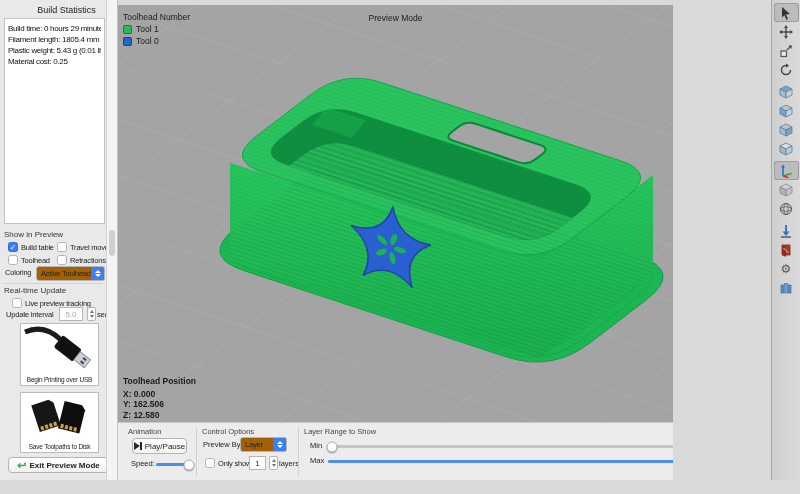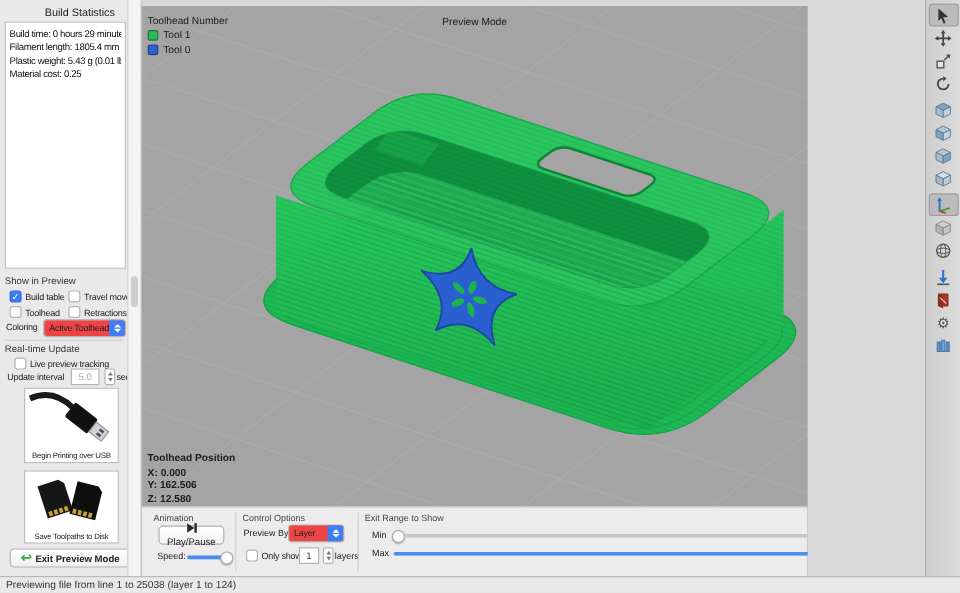--- a/index.html
+++ b/index.html
@@ -16,21 +16,21 @@
 
   .sec-label { position:absolute; left:4px; font-size:8px; color:#333; }
   .sep { position:absolute; left:3px; right:14px; height:1px; background:#d2d2d2; }
 
   .cb-row { position:absolute; display:flex; align-items:center; }
   .cb { width:10px; height:10px; border:1px solid #b3b3b3; border-radius:2.5px; background:#fff; margin-right:3px; flex:none;
         display:flex; align-items:center; justify-content:center; font-size:8px; color:#fff; }
   .cb.checked { background:#3d7ef5; border-color:#2f6ae0; }
   .cb-label { font-size:7.5px; letter-spacing:-0.2px; color:#222; white-space:nowrap; }
 
-  .dropdown { display:flex; align-items:center; background:#ef4444; border:1px solid #b5b5b5; border-radius:3px; height:15px; overflow:hidden; }
+  .dropdown { display:flex; align-items:center; background:#a16207; border:1px solid #b5b5b5; border-radius:3px; height:15px; overflow:hidden; }
   .dd-text { flex:1; font-size:7.5px; letter-spacing:-0.2px; color:#222; padding:0 2px 0 4px; white-space:nowrap; overflow:hidden; }
   .dd-cap { width:13px; height:15px; background:#3d7ef5; display:flex; flex-direction:column; align-items:center; justify-content:center; gap:1px; flex:none; }
   .dd-cap .up { width:0; height:0; border-left:3px solid transparent; border-right:3px solid transparent; border-bottom:3px solid #fff; }
   .dd-cap .dn { width:0; height:0; border-left:3px solid transparent; border-right:3px solid transparent; border-top:3px solid #fff; }
 
   .num-input { background:#fff; border:1px solid #b5b5b5; font-size:8px; color:#333; text-align:center; line-height:13px; height:14px; }
   .num-input.dim { color:#a9a9a9; }
   .stepper { width:9px; height:14px; border:1px solid #b5b5b5; background:#fdfdfd; border-radius:2px; display:flex; flex-direction:column; align-items:center; justify-content:center; gap:2px; margin-left:2px; }
   .stepper .up { width:0; height:0; border-left:2.5px solid transparent; border-right:2.5px solid transparent; border-bottom:3px solid #777; }
   .stepper .dn { width:0; height:0; border-left:2.5px solid transparent; border-right:2.5px solid transparent; border-top:3px solid #777; }
@@ -52,21 +52,21 @@
   .chip.green { background:#2db858; }
   .chip.blue { background:#2a63c9; }
   .mode-title { position:absolute; top:8px; left:0; right:0; text-align:center; font-size:8.5px; color:#1a1a1a; }
   .position-block { position:absolute; left:5px; top:371px; font-size:8.5px; line-height:10.5px; color:#1a1a1a;font-weight:bold; }
   .position-block .t { margin-bottom:2px; }
 
   
   .control-bar { position:absolute; left:0; right:0; bottom:0; height:58px; background:#ececec; border-top:1px solid #c6c6c6; }
   .group-label { position:absolute; font-size:7.5px; color:#444; }
   .vdiv { position:absolute; top:4px; bottom:4px; width:1px; background:#d0d0d0; }
-  .btn { background:linear-gradient(#ffffff,#f2f2f2); border:1px solid #b3b3b3; border-radius:4px; display:flex; align-items:center; justify-content:center; gap:3px; cursor:pointer;flex-direction:column; }
+  .btn { background:linear-gradient(#ffffff,#f2f2f2); border:1px solid #b3b3b3; border-radius:4px; display:flex; align-items:center; justify-content:center; gap:3px; cursor:pointer; }
   .play-tri { width:0; height:0; border-left:6px solid #2a2a2a; border-top:4px solid transparent; border-bottom:4px solid transparent; }
   .play-bar { width:2px; height:8px; background:#2a2a2a; }
   .btn-label { font-size:8px; color:#222; }
   .slider { position:absolute; height:3px; background:#c6c6c6; border-radius:2px; }
   .slider .fill { position:absolute; left:0; top:0; bottom:0; background:#4a8df5; border-radius:2px; }
   .knob { position:absolute; top:50%; width:11px; height:11px; background:#fdfdfd; border:1px solid #ababab; border-radius:50%;
           transform:translate(-50%,-50%); box-shadow:0 1px 1px rgba(0,0,0,.25); }
   .small-label { font-size:7.5px; color:#222; }
 
   
@@ -326,21 +326,21 @@
       </div>
       <div class="num-input" style="position:absolute; left:131px; top:33px; width:17px">1</div>
       <div class="stepper" style="position:absolute; left:149px; top:33px">
           <span class="up"></span>
           <span class="dn"></span>
         </div>
       <span class="small-label" style="position:absolute; left:161px; top:36px">layers</span>
 
       <div class="vdiv" style="left:180px"></div>
 
-      <div class="group-label" style="left:186px; top:4px">Exit Range to Show</div>
+      <div class="group-label" style="left:186px; top:4px">Layer Range to Show</div>
       <span class="small-label" style="position:absolute; left:192px; top:18px">Min</span>
       <div class="slider" style="left:210px; top:22px; width:406px">
         <div class="fill" style="width:0%"></div>
         <div class="knob" style="left:1%"></div>
       </div>
       <div class="num-input" style="position:absolute; left:624px; top:15px; width:17px">1</div>
       <div class="stepper" style="position:absolute; left:642px; top:15px">
           <span class="up"></span>
           <span class="dn"></span>
         </div>
@@ -463,14 +463,13 @@
     </div>
     <div class="tool-cell">
       <svg width="14" height="14">
         <rect x="2" y="4" width="2.6" height="8" fill="#5b8fc9" stroke="#3e6da3" stroke-width="0.7"></rect>
         <rect x="5.7" y="2.5" width="2.6" height="9.5" fill="#6fa0d6" stroke="#3e6da3" stroke-width="0.7"></rect>
         <rect x="9.4" y="4" width="2.6" height="8" fill="#5b8fc9" stroke="#3e6da3" stroke-width="0.7"></rect>
       </svg>
     </div>
   </div>
 
-  <div class="status-bar">Previewing file from line 1 to 25038 (layer 1 to 124)</div>
 </div>
 
 </body></html>

